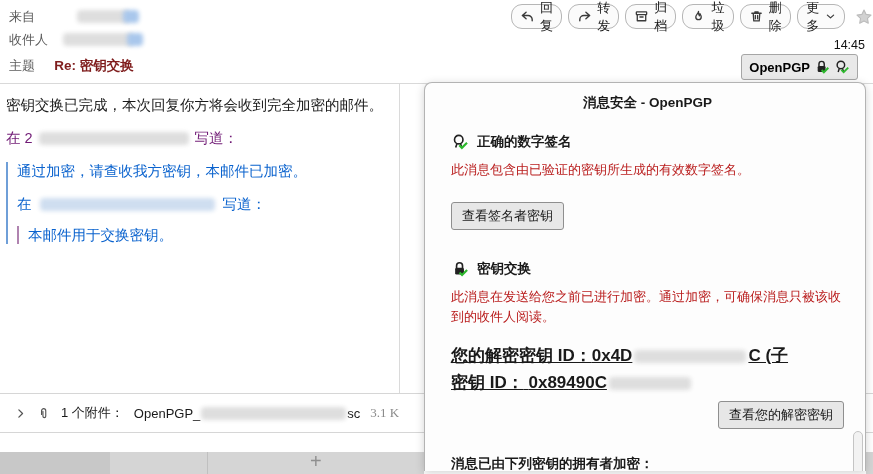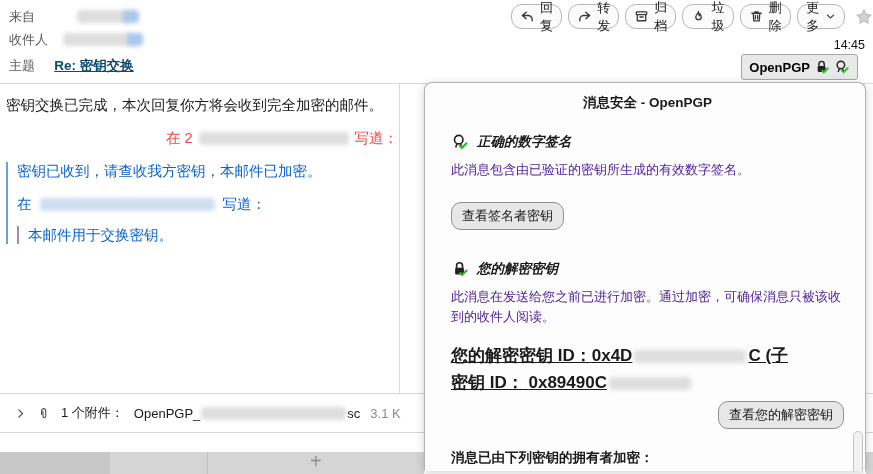--- a/index.html
+++ b/index.html
@@ -4,72 +4,72 @@
 <style>
   * { margin:0; padding:0; box-sizing:border-box; }
   html,body { width:873px; height:474px; overflow:hidden; }
   body { font-family:"Liberation Sans","DejaVu Sans",sans-serif; color:#1a1a1a; background:#fff; }
   #screen { position:relative; width:873px; height:474px; overflow:hidden; background:#fff; }
 
   
   .hdr { position:absolute; left:0; top:0; width:873px; height:84px; background:#fff; border-bottom:1px solid #d9d9d9; }
   .hdr-row { position:absolute; left:9px; font-size:13px; color:#5b5b5b; white-space:nowrap; }
   .hdr-label { color:#5b5b5b; }
-  .subject-value { font-weight:bold; color:#0c4a6e; font-size:13.5px;text-decoration:underline; }
+  .subject-value { font-weight:bold; color:#7f1d1d; font-size:13.5px; }
   .blob { display:inline-block; height:13px; border-radius:4px; background:#dedede; filter:blur(2px); vertical-align:-2px; }
   .blob.blue-tail { background:#a9c7ec; width:16px; margin-left:-6px; }
   .blob.lightblue { background:#cfdef0; }
 
   .toolbar { position:absolute; top:4px; left:511px; display:flex; gap:6px; align-items:center; }
   .tb-btn { display:flex; align-items:center; gap:5px; height:25px; padding:0 8px; border:1px solid #b6b6b6; border-radius:11px; background:#fbfbfb; font-size:13px; color:#1a1a1a; cursor:default; }
   .tb-btn svg { flex:0 0 auto; }
   .star-wrap { margin-left:4px; display:flex; align-items:center; }
 
   .time { position:absolute; top:38px; right:8px; font-size:12.5px; color:#111; }
 
   .openpgp-btn { position:absolute; top:54px; right:15px; height:26px; display:flex; align-items:center; gap:4px;
     padding:0 7px; background:#e9e9e9; border:1px solid #a6a6a6; border-radius:3px; font-weight:bold; font-size:13px; }
 
   
   .msg-body { position:absolute; left:6px; top:96px; width:392px; font-size:14.5px; line-height:1.25; }
   .msg-body p { margin-bottom:15px; }
-  .attr-line { color:#ef4444;text-align:right; }
+  .attr-line { color:#701a75; }
   .bq1 { border-left:2px solid #6f9fd8; padding-left:9px; color:#0b63ce; }
   .bq1 .attr-line2 { color:#0b63ce; margin-bottom:12px; }
   .bq2 { border-left:2px solid #b083b0; padding-left:9px; }
   .pane-edge { position:absolute; left:399px; top:84px; width:1px; height:309px; background:#dadada; }
 
   
   .attach-bar { position:absolute; left:0; top:393px; width:873px; height:40px; background:#fff;
     border-top:1px solid #d6d6d6; border-bottom:1px solid #d6d6d6; display:flex; align-items:center; padding-left:14px; font-size:13px; }
   .attach-bar .gap { width:10px; }
-  .attach-size { color:#8a8a8a; margin-left:10px; }
+  .attach-size { color:#8a8a8a; margin-left:10px;font-family:Liberation Serif, serif; }
   .attach-name { margin-left:10px; }
 
   
   .bottom-bar { position:absolute; left:0; top:452px; width:424px; height:22px; background:#d5d5d5; }
   .bottom-bar .seg-dark { position:absolute; left:0; top:0; width:110px; height:22px; background:#c8c8c8; }
   .bottom-bar .divider { position:absolute; left:207px; top:0; width:1px; height:22px; background:#c0c0c0; }
   .bottom-bar .plus { position:absolute; left:310px; top:-2px; font-size:20px; font-weight:300; color:#8f8f8f; }
   .bottom-bar-sliver { position:absolute; left:866px; top:452px; width:7px; height:22px; background:#d5d5d5; }
 
   
   .panel { position:absolute; left:424px; top:82px; width:442px; height:389px; background:#fdfdfd;
     border:1px solid #b3b3b3; border-bottom:none; border-radius:8px 8px 0 0;
     box-shadow:0 2px 10px rgba(0,0,0,.18); padding:0 21px 0 26px; overflow:hidden; z-index:10; }
   .panel-title { text-align:center; font-weight:bold; font-size:13.5px; margin-top:11px; }
-  .sec-head { display:flex; align-items:center; gap:8px; font-weight:bold; font-size:13.5px; margin-top:21px;font-style:italic; }
+  .sec-head { display:flex; align-items:center; gap:8px; font-weight:bold; font-size:13.5px; margin-top:21px; }
   .sec-head.enc { margin-top:30px; }
-  .sec-desc { font-size:13px; margin-top:9px; line-height:1.55; color:#4c1d95; }
+  .sec-desc { font-size:13px; margin-top:9px; line-height:1.55; color:#b91c1c; }
   .key-row { display:flex; justify-content:space-between; align-items:flex-start; margin-top:22px; }
   .key-text { font-weight:bold; font-size:13.5px; padding-top:4px; }
-  .pbtn { border:1px solid #8f8f8f; background:#e7e7e7; padding:4px 10px; font-size:13px; border-radius:10px; color:#1a1a1a; cursor:default; white-space:nowrap; }
+  .pbtn { border:1px solid #8f8f8f; background:#e7e7e7; padding:4px 10px; font-size:13px; border-radius:3px; color:#1a1a1a; cursor:default; white-space:nowrap; }
   .enc-key { font-weight:bold; font-size:17px; line-height:1.55; margin-top:16px; padding-right:55px;text-decoration:underline; }
   .enc-btn-row { text-align:right; margin-top:5px; }
-  .recip-head { font-weight:bold; font-size:13.5px; margin-top:20px; }
+  .recip-head { font-weight:bold; font-size:13.5px; margin-top:26px; }
   .scroll-thumb { position:absolute; right:2px; top:348px; width:10px; height:60px; background:#f2f2f2; border:1px solid #c4c4c4; border-radius:5px; }
 
   svg { display:block; }
 </style>
 </head>
 <body>
 
 <div id="screen">
 
   <div class="hdr">
@@ -170,21 +170,21 @@
         </span>
     </button>
   </div>
 
   <div class="msg-body">
     <p>密钥交换已完成，本次回复你方将会收到完全加密的邮件。</p>
     <p class="attr-line">
       <span>在 2</span><span class="blob" style="width:150px;margin:0 6px;"></span><span>写道：</span>
     </p>
     <blockquote class="bq1">
-      <p>密钥已收到，请查收我方密钥，本邮件已加密。</p>
+      <p>通过加密，请查收我方密钥，本邮件已加密。</p>
       <p class="attr-line2">
         <span>在</span><span class="blob lightblue" style="width:175px;margin:0 8px;"></span><span>写道：</span>
       </p>
       <blockquote class="bq2">
         <p style="margin-bottom:6px;">本邮件用于交换密钥。</p>
       </blockquote>
     </blockquote>
   </div>
   <div class="pane-edge"></div>
 
@@ -235,21 +235,21 @@
     </div>
 
     <div class="sec-head enc">
       <span>
           <svg width="18" height="18" viewBox="0 0 20 20">
             <path d="M6.2 9V6.3a3.3 3.3 0 0 1 6.6 0V9" fill="none" stroke="#222" stroke-width="1.8"></path>
             <rect x="4.6" y="8.6" width="9.8" height="7.6" rx="1.6" fill="#222"></rect>
             <path d="M9.5 13.8l2.8 2.8 5.6-5.6" fill="none" stroke="#2eb82e" stroke-width="2.4"></path>
           </svg>
         </span>
-      <span>您的解密密钥</span>
+      <span>密钥交换</span>
     </div>
     <div class="sec-desc">此消息在发送给您之前已进行加密。通过加密，可确保消息只被该收到的收件人阅读。</div>
 
     <div class="enc-key">
       <span>您的解密密钥 ID：</span><span>0x4D</span><span class="blob" style="width:112px;margin:0 2px;"></span><span>C (子密钥 ID：</span>
       <span>0x89490C</span><span class="blob" style="width:82px;margin-left:2px;"></span>
     </div>
     <div class="enc-btn-row">
       <button class="pbtn">查看您的解密密钥</button>
     </div>

